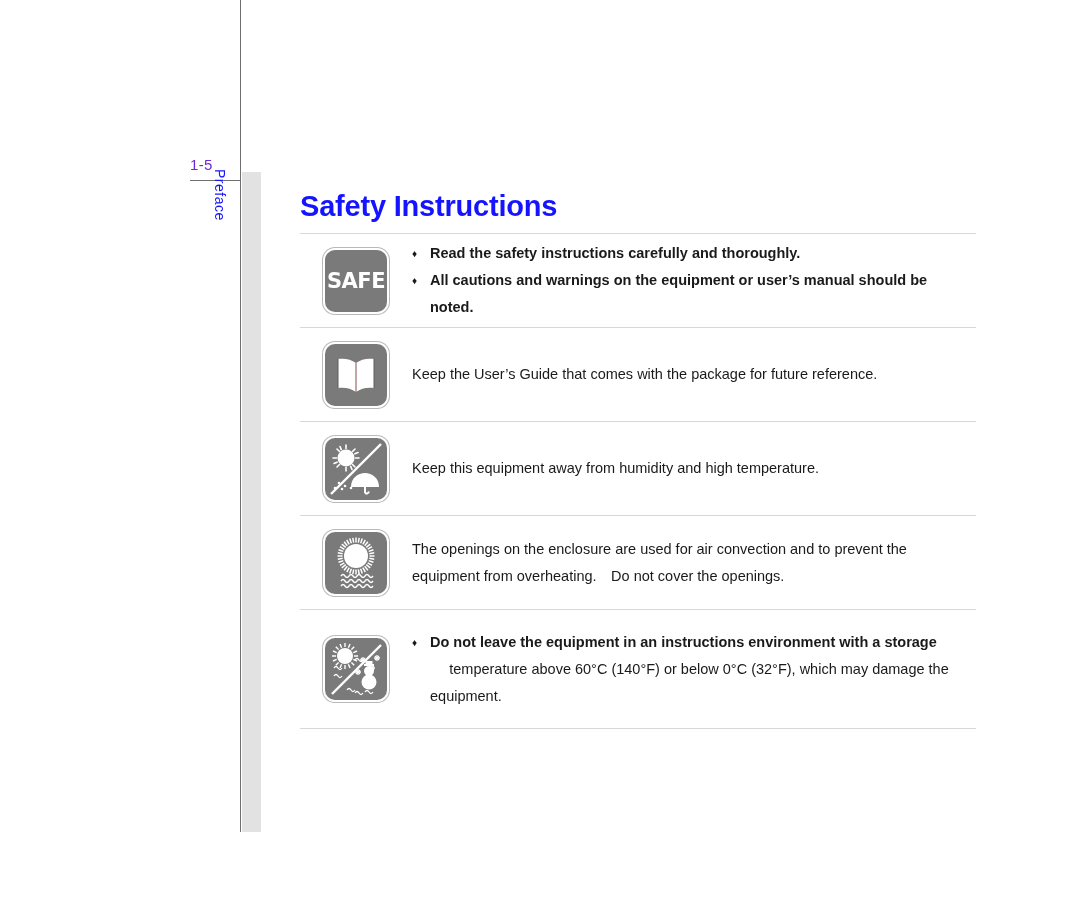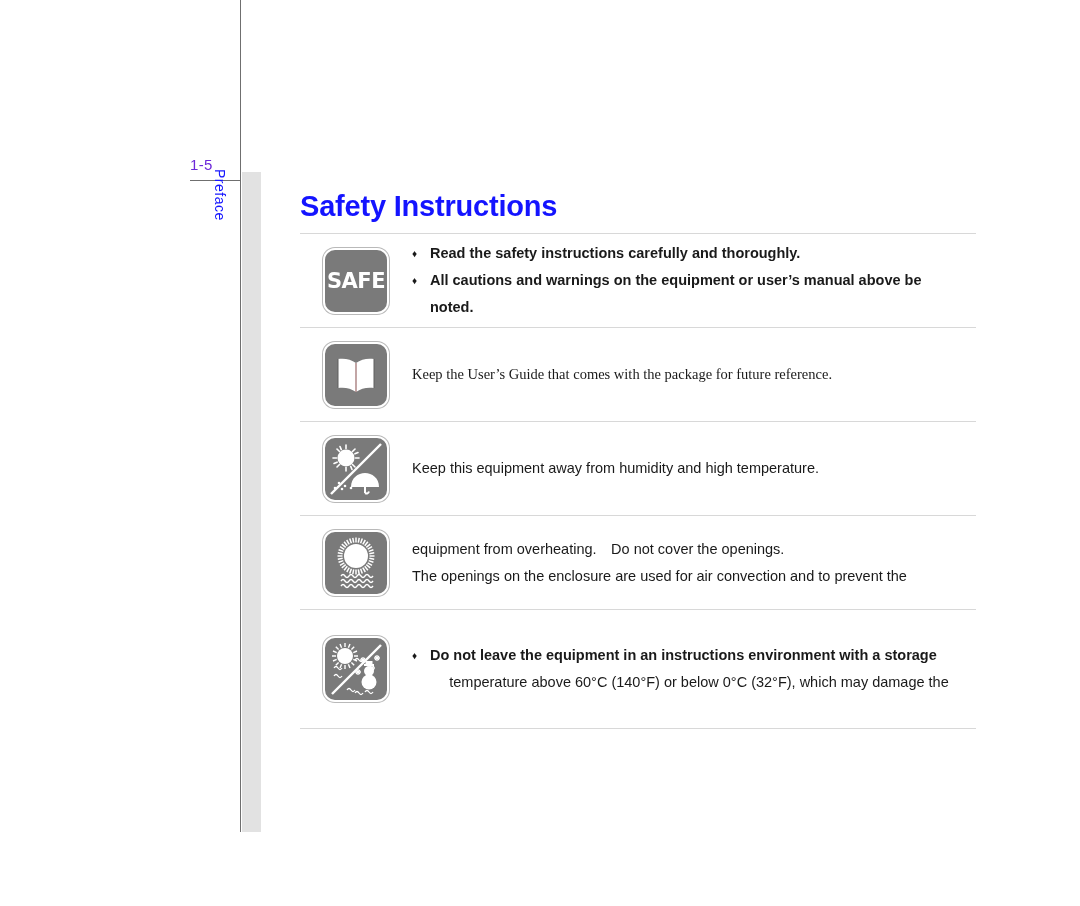--- a/index.html
+++ b/index.html
@@ -192,38 +192,38 @@
             <div class="icon-safe-text">SAFE</div>
           </div>
         </div>
         <div class="row-text-cell">
           <div class="bullet-line">
             <span class="bullet-mark">♦</span>
             <span class="bullet-text">Read the safety instructions carefully and thoroughly.</span>
           </div>
           <div class="bullet-line">
             <span class="bullet-mark">♦</span>
-            <span class="bullet-text">All cautions and warnings on the equipment or user’s manual above be noted.</span>
+            <span class="bullet-text">All cautions and warnings on the equipment or user’s manual should be noted.</span>
           </div>
         </div>
       </div>
       <div class="safety-row" style="min-height: 94px;">
         <div class="row-icon-cell">
           <div class="icon-frame" style="background: rgb(122, 122, 122);">
             <svg width="62" height="62" viewBox="0 0 62 62" aria-hidden="true">
               <path d="M31 19 C26 15,19 14,13 15 L13 44 C19 43,26 44,31 48 Z" fill="#ffffff"></path>
               <path d="M31 19 C36 15,43 14,49 15 L49 44 C43 43,36 44,31 48 Z" fill="#ffffff"></path>
               <path d="M31 19 L31 48" stroke="#9a6a6a" stroke-width="1.2"></path>
               <path d="M13 15 L13 44" stroke="#5e5e5e" stroke-width="1"></path>
               <path d="M49 15 L49 44" stroke="#5e5e5e" stroke-width="1"></path>
             </svg>
           </div>
         </div>
         <div class="row-text-cell">
-          <div class="plain-line" style="padding-left: 0px; font-family: Liberation Serif, serif;">Keep the User’s Guide that comes with the package for future reference.</div>
+          <div class="plain-line" style="padding-left: 0px;">Keep the User’s Guide that comes with the package for future reference.</div>
         </div>
       </div>
       <div class="safety-row" style="min-height: 94px; justify-content: center;">
         <div class="row-icon-cell">
           <div class="icon-frame" style="background: rgb(122, 122, 122);">
             <svg width="62" height="62" viewBox="0 0 62 62" aria-hidden="true">
               <circle cx="21" cy="20" r="8.5" fill="#ffffff"></circle>
               <g stroke="#ffffff" stroke-width="1.6" stroke-linecap="round">
                 <line x1="21" y1="7" x2="21" y2="10.5"></line>
                 <line x1="21" y1="29.5" x2="21" y2="33"></line>
@@ -310,22 +310,22 @@
               <path d="M32 44 q2 -3 4 0 q2 3 4 0" fill="none" stroke="#ffffff" stroke-width="1.4"></path>
               <path d="M32 49 q2 -3 4 0 q2 3 4 0" fill="none" stroke="#ffffff" stroke-width="1.4"></path>
               <path d="M32 54 q2 -3 4 0 q2 3 4 0" fill="none" stroke="#ffffff" stroke-width="1.4"></path>
               <path d="M40 44 q2 -3 4 0 q2 3 4 0" fill="none" stroke="#ffffff" stroke-width="1.4"></path>
               <path d="M40 49 q2 -3 4 0 q2 3 4 0" fill="none" stroke="#ffffff" stroke-width="1.4"></path>
               <path d="M40 54 q2 -3 4 0 q2 3 4 0" fill="none" stroke="#ffffff" stroke-width="1.4"></path>
             </svg>
           </div>
         </div>
         <div class="row-text-cell">
+          <div class="plain-line" style="padding-left: 0px;">The openings on the enclosure are used for air convection and to prevent the</div>
           <div class="plain-line" style="padding-left: 0px;">equipment from overheating. Do not cover the openings.</div>
-          <div class="plain-line" style="padding-left: 0px;">The openings on the enclosure are used for air convection and to prevent the</div>
         </div>
       </div>
       <div class="safety-row" style="min-height: 119px;">
         <div class="row-icon-cell">
           <div class="icon-frame" style="background: rgb(122, 122, 122);">
             <svg width="62" height="62" viewBox="0 0 62 62" aria-hidden="true">
               <circle cx="20" cy="18" r="8" fill="#ffffff"></circle>
               <line x1="29.0" y1="18.0" x2="33.0" y2="18.0" stroke="#ffffff" stroke-width="1.4"></line>
               <line x1="28.3" y1="21.4" x2="32.0" y2="23.0" stroke="#ffffff" stroke-width="1.4"></line>
               <line x1="26.4" y1="24.4" x2="29.2" y2="27.2" stroke="#ffffff" stroke-width="1.4"></line>
@@ -379,16 +379,17 @@
               <path d="M40 54 q2 -3 4 0 q2 3 4 0" fill="none" stroke="#ffffff" stroke-width="1.3"></path>
             </svg>
           </div>
         </div>
         <div class="row-text-cell">
           <div class="bullet-line">
             <span class="bullet-mark">♦</span>
             <span class="bullet-text">Do not leave the equipment in an instructions environment with a storage</span>
           </div>
           <div class="plain-line" style="padding-left: 18px; text-align: center;">temperature above 60°C (140°F) or below 0°C (32°F), which may damage the</div>
+          <div class="plain-line" style="padding-left: 18px;">equipment.</div>
         </div>
       </div>
     </div>
 </div>
 
 </body></html>

